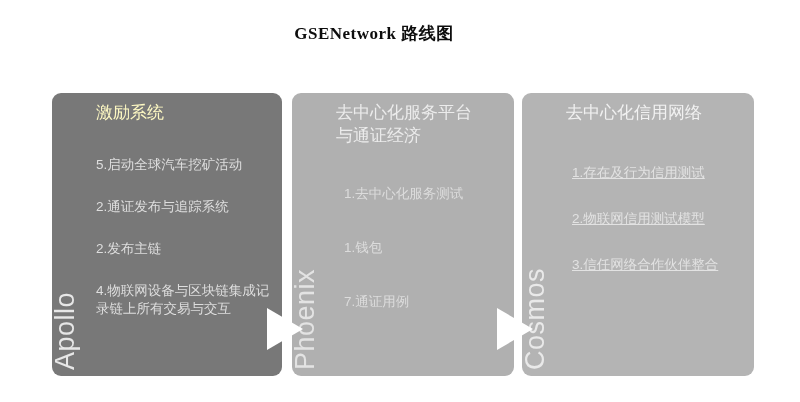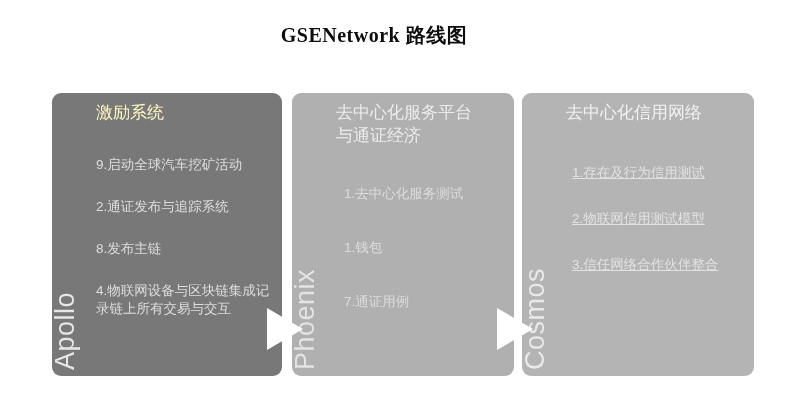--- a/index.html
+++ b/index.html
@@ -15,21 +15,21 @@
     position: relative;
   }
 
   #page-title {
     position: absolute;
     top: 22px;
     left: 0;
     width: 748px;
     text-align: center;
     font-family: "Liberation Serif", "DejaVu Serif", serif;
-    font-size: 20px;
+    font-size: 17px;
     font-weight: bold;
     color: #0d0d0d;
     letter-spacing: 0.5px;
   }
 
   .roadmap {
     position: absolute;
     top: 93px;
     left: 52px;
     width: 702px;
@@ -132,23 +132,23 @@
 
 <div class="roadmap">
 
   <div class="phase phase-1">
     <div class="phase-name">
       <span>Apollo</span>
     </div>
     <div class="phase-body">
       <div class="phase-heading">激励系统</div>
       <ul class="phase-items">
-        <li>9.启动全球汽车挖矿活动</li>
+        <li>5.启动全球汽车挖矿活动</li>
         <li>2.通证发布与追踪系统</li>
-        <li>8.发布主链</li>
+        <li>2.发布主链</li>
         <li>4.物联网设备与区块链集成记录链上所有交易与交互</li>
       </ul>
     </div>
   </div>
 
   <div class="phase phase-2">
     <div class="phase-name">
       <span>Phoenix</span>
     </div>
     <div class="phase-body">

